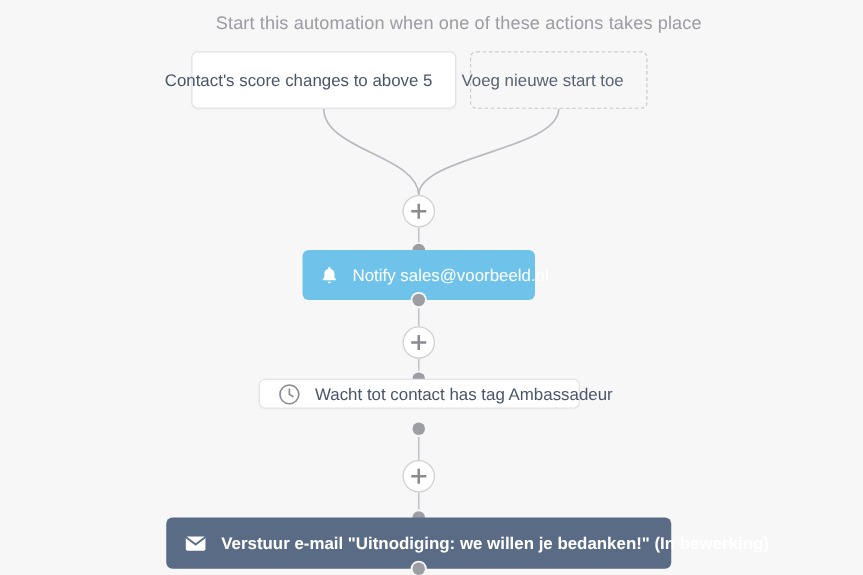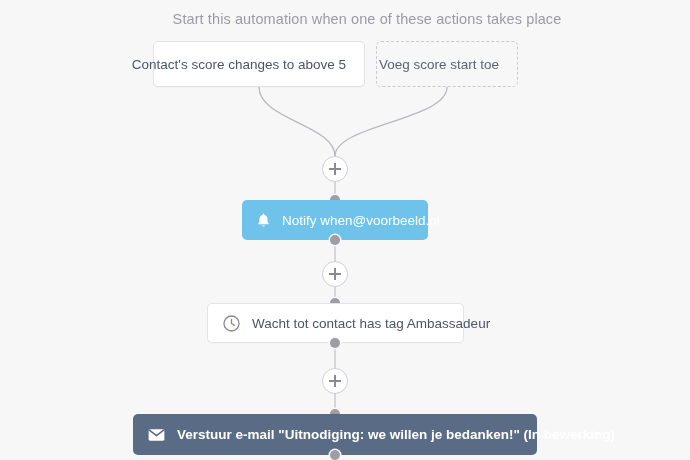--- a/index.html
+++ b/index.html
@@ -91,21 +91,21 @@
     font-size: 13.5px;
     white-space: nowrap;
     margin-left: 9px;
   }
 
   
   .node-wait {
     left: 207px;
     top: 303px;
     width: 257px;
-    height: 40px;
+    height: 24px;
     background: #ffffff;
     border: 1px solid #e4e4e8;
     padding-left: 13px;
     box-shadow: 0 1px 1px rgba(0,0,0,.02);
   }
   .node-wait .node-label {
     color: #4a5568;
     font-size: 13.5px;
     white-space: nowrap;
     margin-left: 10px;
@@ -203,34 +203,34 @@
     <path d="M 335 394 L 335 414" stroke="#c4c4ca" stroke-width="1.3"></path>
 
     <path d="M 335 455 L 335 460" stroke="#c4c4ca" stroke-width="1.3"></path>
   </svg>
 
   <div class="node start-box" style="left:153px; top:41px; width:212px;">
     <span class="start-label">Contact's score changes to above 5</span>
   </div>
 
   <div class="node start-box dashed" style="left:376px; top:41px; width:142px;">
-    <span class="start-label muted">Voeg score start toe</span>
+    <span class="start-label muted">Voeg nieuwe start toe</span>
   </div>
 
   <div class="plus-btn" style="left:335px; top:169px;"></div>
 
   <div class="dot" style="left:335px; top:200px;"></div>
   <div class="node node-notify">
     <span class="icon">
       <svg width="19" height="19" viewBox="0 0 24 24">
         <path fill="#ffffff" d="M12 3.2c-.62 0-1.12.5-1.12 1.12v.62C8.5 5.4 6.9 7.5 6.9 10v3.6l-1.5 2.1c-.3.42 0 1 .52 1h12.16c.52 0 .82-.58.52-1l-1.5-2.1V10c0-2.5-1.6-4.6-3.98-5.06v-.62c0-.62-.5-1.12-1.12-1.12z"></path>
         <path fill="#ffffff" d="M10.2 18.2c.18.9.92 1.5 1.8 1.5s1.62-.6 1.8-1.5z"></path>
       </svg>
     </span>
-    <span class="node-label">Notify when@voorbeeld.nl</span>
+    <span class="node-label">Notify sales@voorbeeld.nl</span>
   </div>
   <div class="dot" style="left:335px; top:240px;"></div>
 
   <div class="plus-btn" style="left:335px; top:274px;"></div>
 
   <div class="dot" style="left:335px; top:303px;"></div>
   <div class="node node-wait">
     <span class="icon">
       <svg width="21" height="21" viewBox="0 0 24 24">
         <circle cx="12" cy="12" r="8.6" fill="none" stroke="#8a8a92" stroke-width="1.5"></circle>

